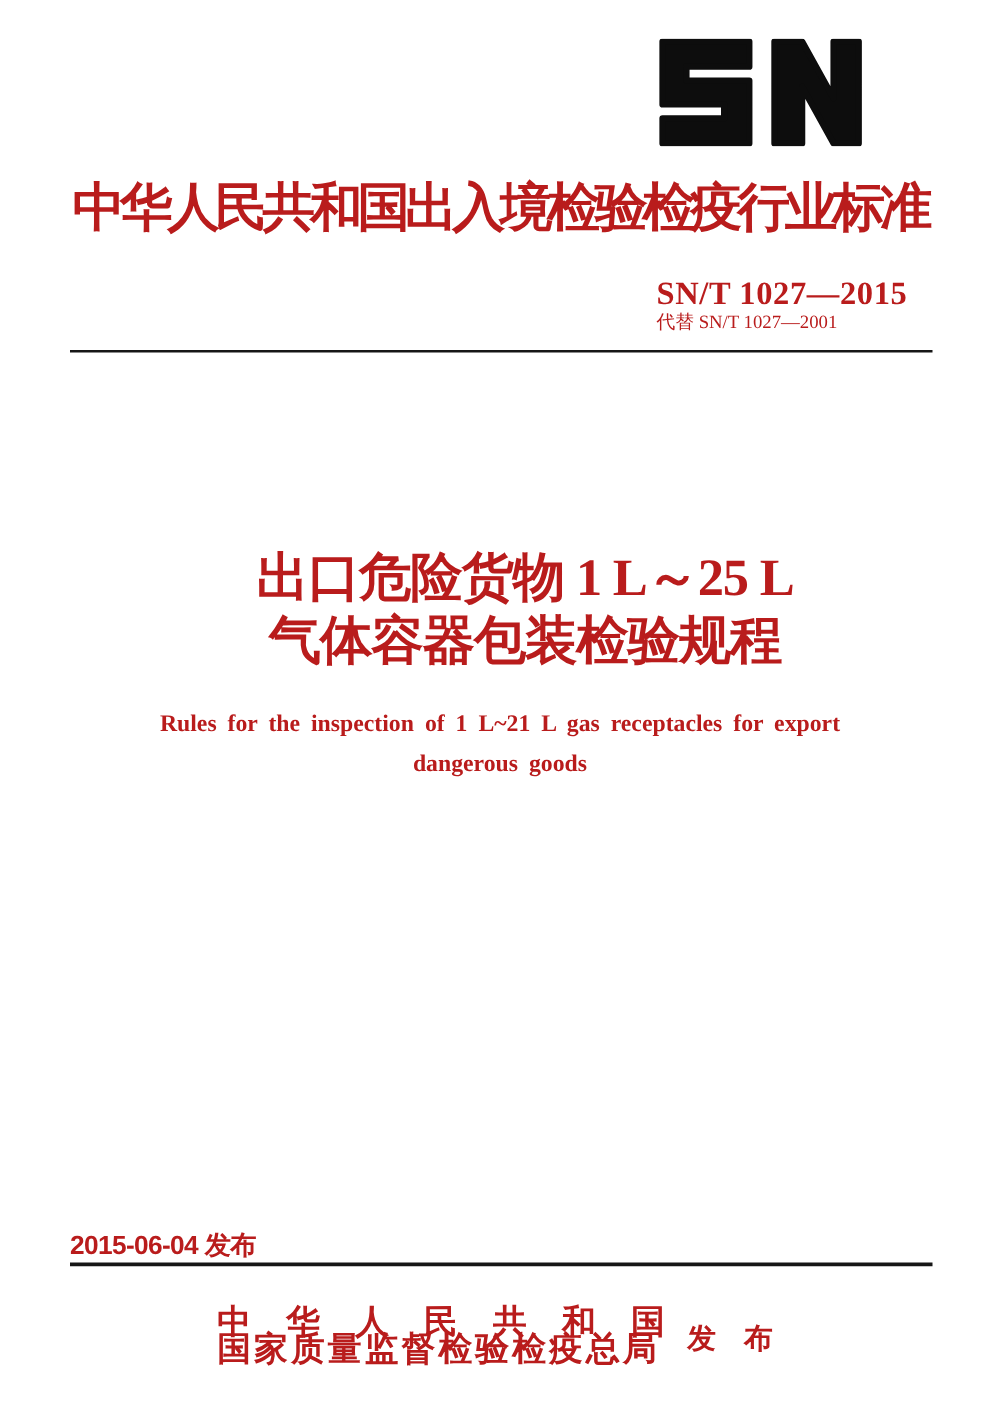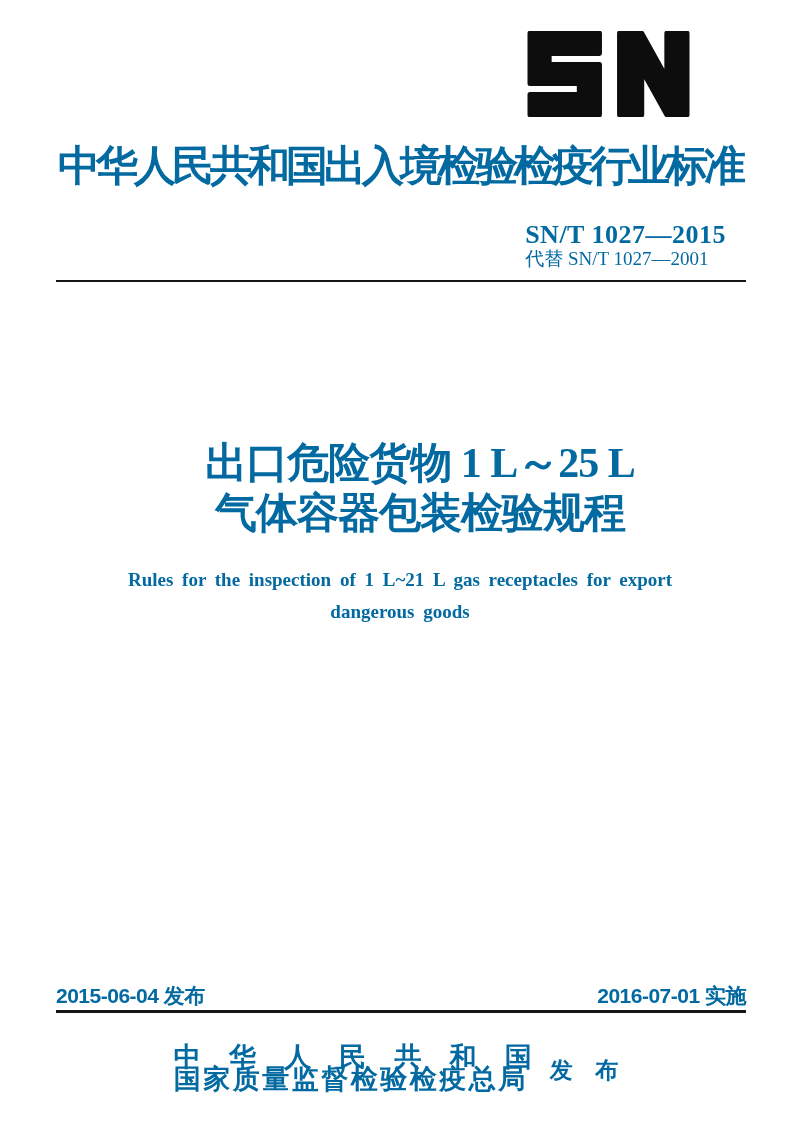--- a/index.html
+++ b/index.html
@@ -5,21 +5,21 @@
   html, body {
     margin: 0;
     padding: 0;
     background: #ffffff;
   }
   .page {
     position: relative;
     width: 800px;
     height: 1131px;
     background: #ffffff;
-    color: #0369a1;
+    color: #b91c1c;
     font-family: "Liberation Sans", sans-serif;
     overflow: hidden;
   }
 
   
   .sn-logo {
     position: absolute;
     top: 31px;
     left: 527px;
     width: 163px;
@@ -50,21 +50,21 @@
     font-family: "Liberation Serif", serif;
   }
   .standard-number {
     font-size: 26px;
     font-weight: bold;
     letter-spacing: 0.5px;
     line-height: 27px;
     white-space: nowrap;
   }
   .replaces-note {
-    font-size: 19px;
+    font-size: 15px;
     line-height: 21px;
     white-space: nowrap;
   }
 
   .rule {
     position: absolute;
     left: 56px;
     width: 690px;
     background: #161616;
   }
@@ -173,21 +173,20 @@
     <div>出口危险货物 1 L～25 L</div>
     <div>气体容器包装检验规程</div>
   </div>
 
   <div class="en-title">
     <div>Rules for the inspection of 1 L~21 L gas receptacles for export</div>
     <div>dangerous goods</div>
   </div>
 
   <div class="issue-date">2015-06-04 发布</div>
-  <div class="implement-date">2016-07-01 实施</div>
 
   <div class="rule rule-b"></div>
 
   <div class="publisher">
     <div class="pub-names">
       <div class="pub-line1">中 华 人 民 共 和 国</div>
       <div class="pub-line2">国家质量监督检验检疫总局</div>
     </div>
     <div class="issued-label">发 布</div>
   </div>

